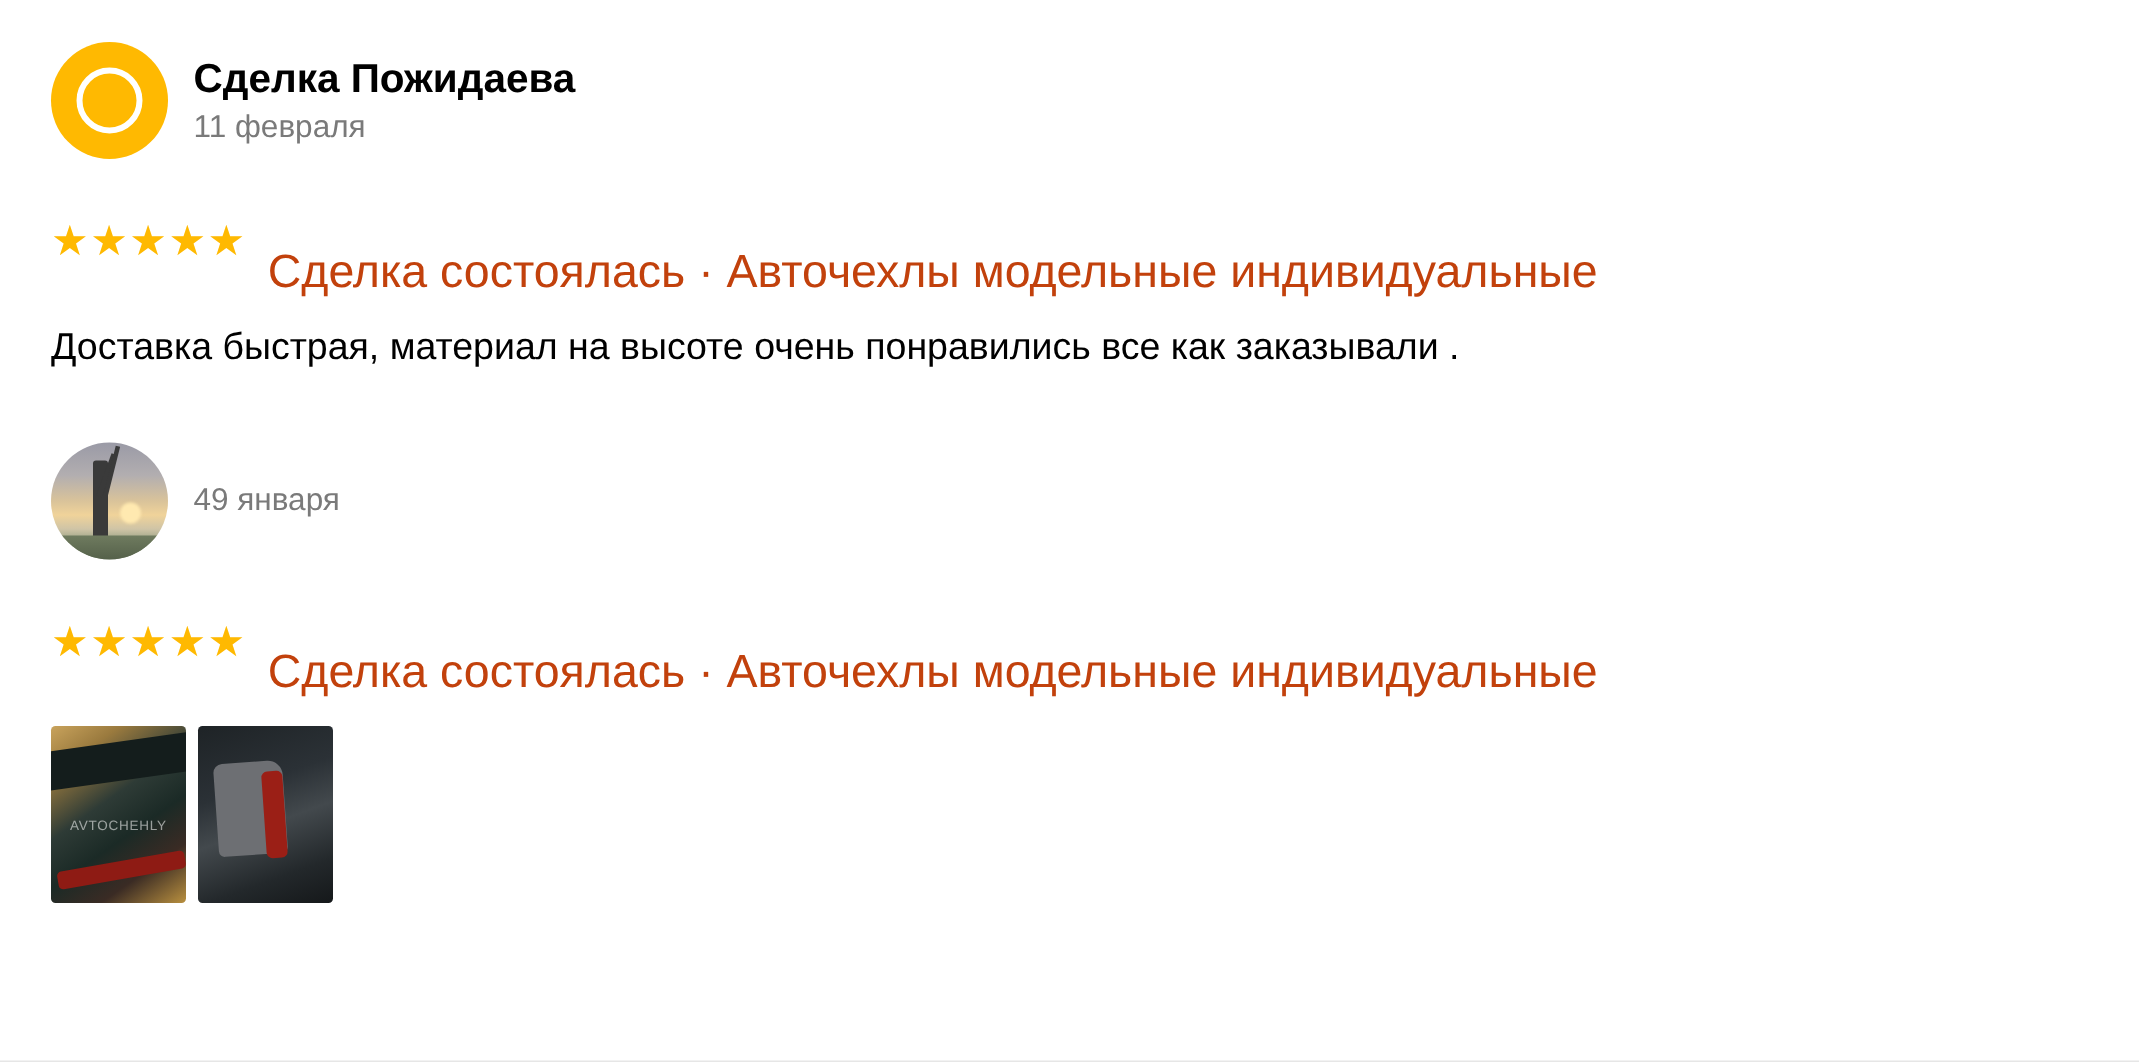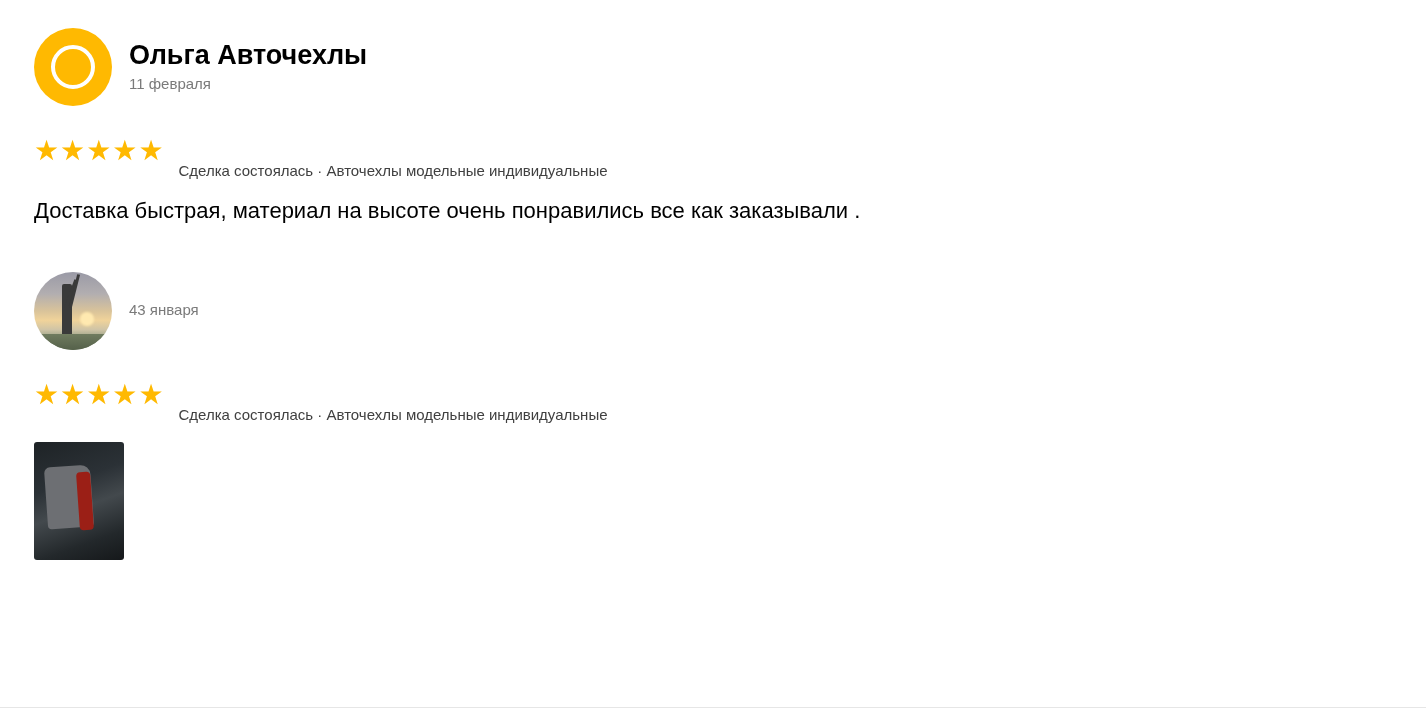--- a/index.html
+++ b/index.html
@@ -116,45 +116,45 @@
     justify-content: center;
     gap: 5px;
   }
   .author {
     font-size: 27px;
     font-weight: bold;
     line-height: 1.1;
     color: #000000;
   }
   .date {
-    font-size: 15px;
+    font-size: 21px;
     color: #7a7a7a;
     line-height: 1.1;
   }
   .rating-line {
     display: flex;
     align-items: center;
     gap: 14px;
     margin-top: 16px;
   }
   .stars {
     font-size: 28px;
     letter-spacing: 1px;
     color: #ffb901;
     line-height: 1;
   }
   .deal-info {
-    font-size: 15px;
-    color: #404040;
+    font-size: 31px;
+    color: #c2410c;
     line-height: 1.2;
     margin-top: 40px;
   }
   .review-text {
     margin-top: 16px;
-    font-size: 22px;
+    font-size: 25px;
     color: #000000;
     line-height: 1.35;
   }
   .photos {
     display: flex;
     gap: 8px;
     margin-top: 18px;
   }
   .photo-thumb {
     width: 90px;
@@ -237,48 +237,51 @@
 <body>
 
 <div class="reviews">
 
   <div class="review">
     <div class="review-head">
       <div class="avatar letter">
         <div class="ring"></div>
       </div>
       <div class="head-text">
-        <div class="author">Ольга Авточехлы</div>
+        <div class="author">Сделка Пожидаева</div>
         <div class="date">11 февраля</div>
       </div>
     </div>
     <div class="rating-line">
       <div class="stars">★★★★★</div>
       <div class="deal-info">Сделка состоялась · Авточехлы модельные индивидуальные</div>
     </div>
     <div class="review-text">Доставка быстрая, материал на высоте очень понравились все как заказывали .</div>
   </div>
 
   <div class="review">
     <div class="review-head">
       <div class="avatar photo">
         <div class="sun"></div>
         <div class="statue"></div>
         <div class="arm"></div>
         <div class="sword"></div>
         <div class="base"></div>
       </div>
       <div class="head-text">
-        <div class="date">43 января</div>
+        <div class="date">49 января</div>
       </div>
     </div>
     <div class="rating-line">
       <div class="stars">★★★★★</div>
       <div class="deal-info">Сделка состоялась · Авточехлы модельные индивидуальные</div>
     </div>
     <div class="photos">
+      <div class="photo-thumb p1">
+        <div class="wm">AVTOCHEHLY</div>
+      </div>
       <div class="photo-thumb p2"></div>
     </div>
   </div>
 
 </div>
 
 <div class="bottom-border"></div>
 
 </body></html>

